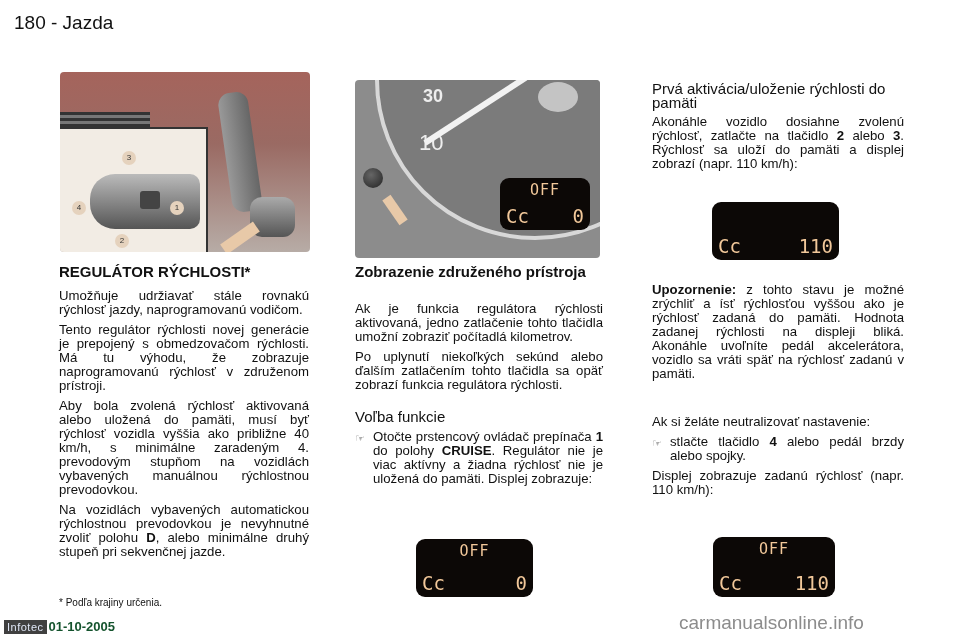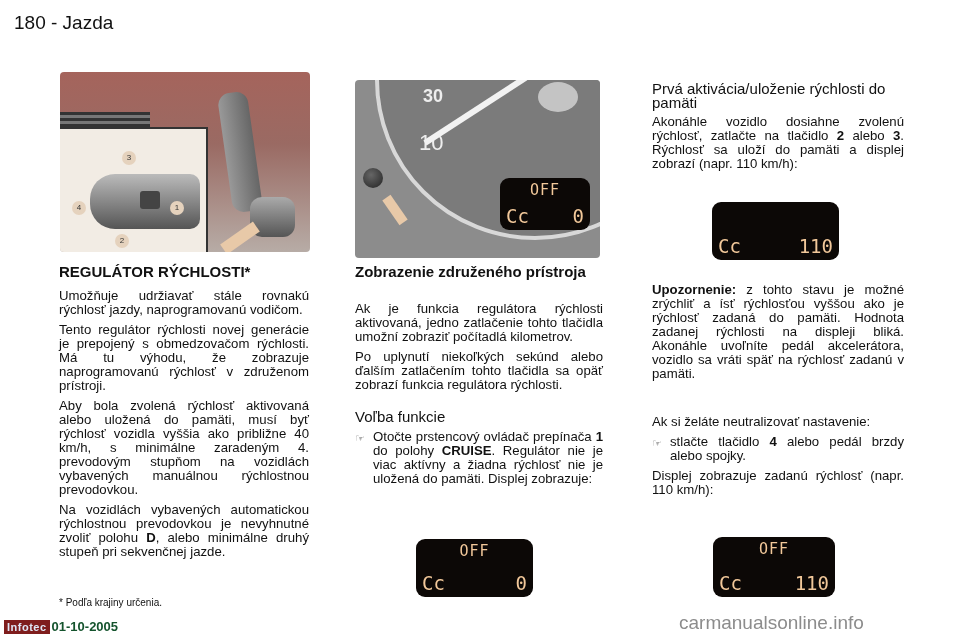--- a/index.html
+++ b/index.html
@@ -20,21 +20,21 @@
     .col3b { left: 652px; top: 283px; width: 252px; }
     .col3c { left: 652px; top: 415px; width: 252px; }
 
     .bullet { display: flex; margin-bottom: 6px; }
     .bullet .hand { width: 18px; flex: none; font-size: 11px; color: #666; padding-top: 1px; }
     .bullet .btext { flex: 1; text-align: justify; }
 
     .footnote { position: absolute; left: 59px; top: 597px; font-size: 10px; }
 
     .footer { position: absolute; left: 4px; top: 619px; display: flex; align-items: center; }
-    .infotec { background: #7f1d1d; color: #dfe6f5; font-weight: bold; font-size: 11px; padding: 1px 3px; letter-spacing: 0.5px; }
+    .infotec { background: #404040; color: #dfe6f5; font-weight: normal; font-size: 11px; padding: 1px 3px; letter-spacing: 0.5px; }
     .footer-date { color: #14532d; font-weight: bold; font-size: 13px; margin-left: 2px; }
     .watermark { position: absolute; left: 679px; top: 612px; font-size: 19px; color: #8c8c8c; }
 
     
     .illus { position: absolute; overflow: hidden; }
     .illus-stalk { left: 60px; top: 72px; width: 250px; height: 180px; background: linear-gradient(180deg,#a5645c 0%,#9a6a63 40%,#b7aca6 100%); border-radius: 4px; }
     .illus-stalk .vent { position: absolute; left: 0; top: 40px; width: 90px; height: 30px; background: repeating-linear-gradient(180deg,#333 0 3px,#777 3px 6px); }
     .illus-stalk .inset { position: absolute; left: 0; top: 55px; width: 148px; height: 125px; background: #f2ece4; border-right: 2px solid #333; border-top: 2px solid #333; }
     .illus-stalk .stalk-head { position: absolute; left: 35px; top: 100px; width: 110px; height: 55px; background: linear-gradient(180deg,#bbb,#555); border-radius: 25px 10px 10px 25px; }
     .illus-stalk .switch { position: absolute; left: 85px; top: 115px; width: 20px; height: 18px; background: #444; border-radius: 3px; }

